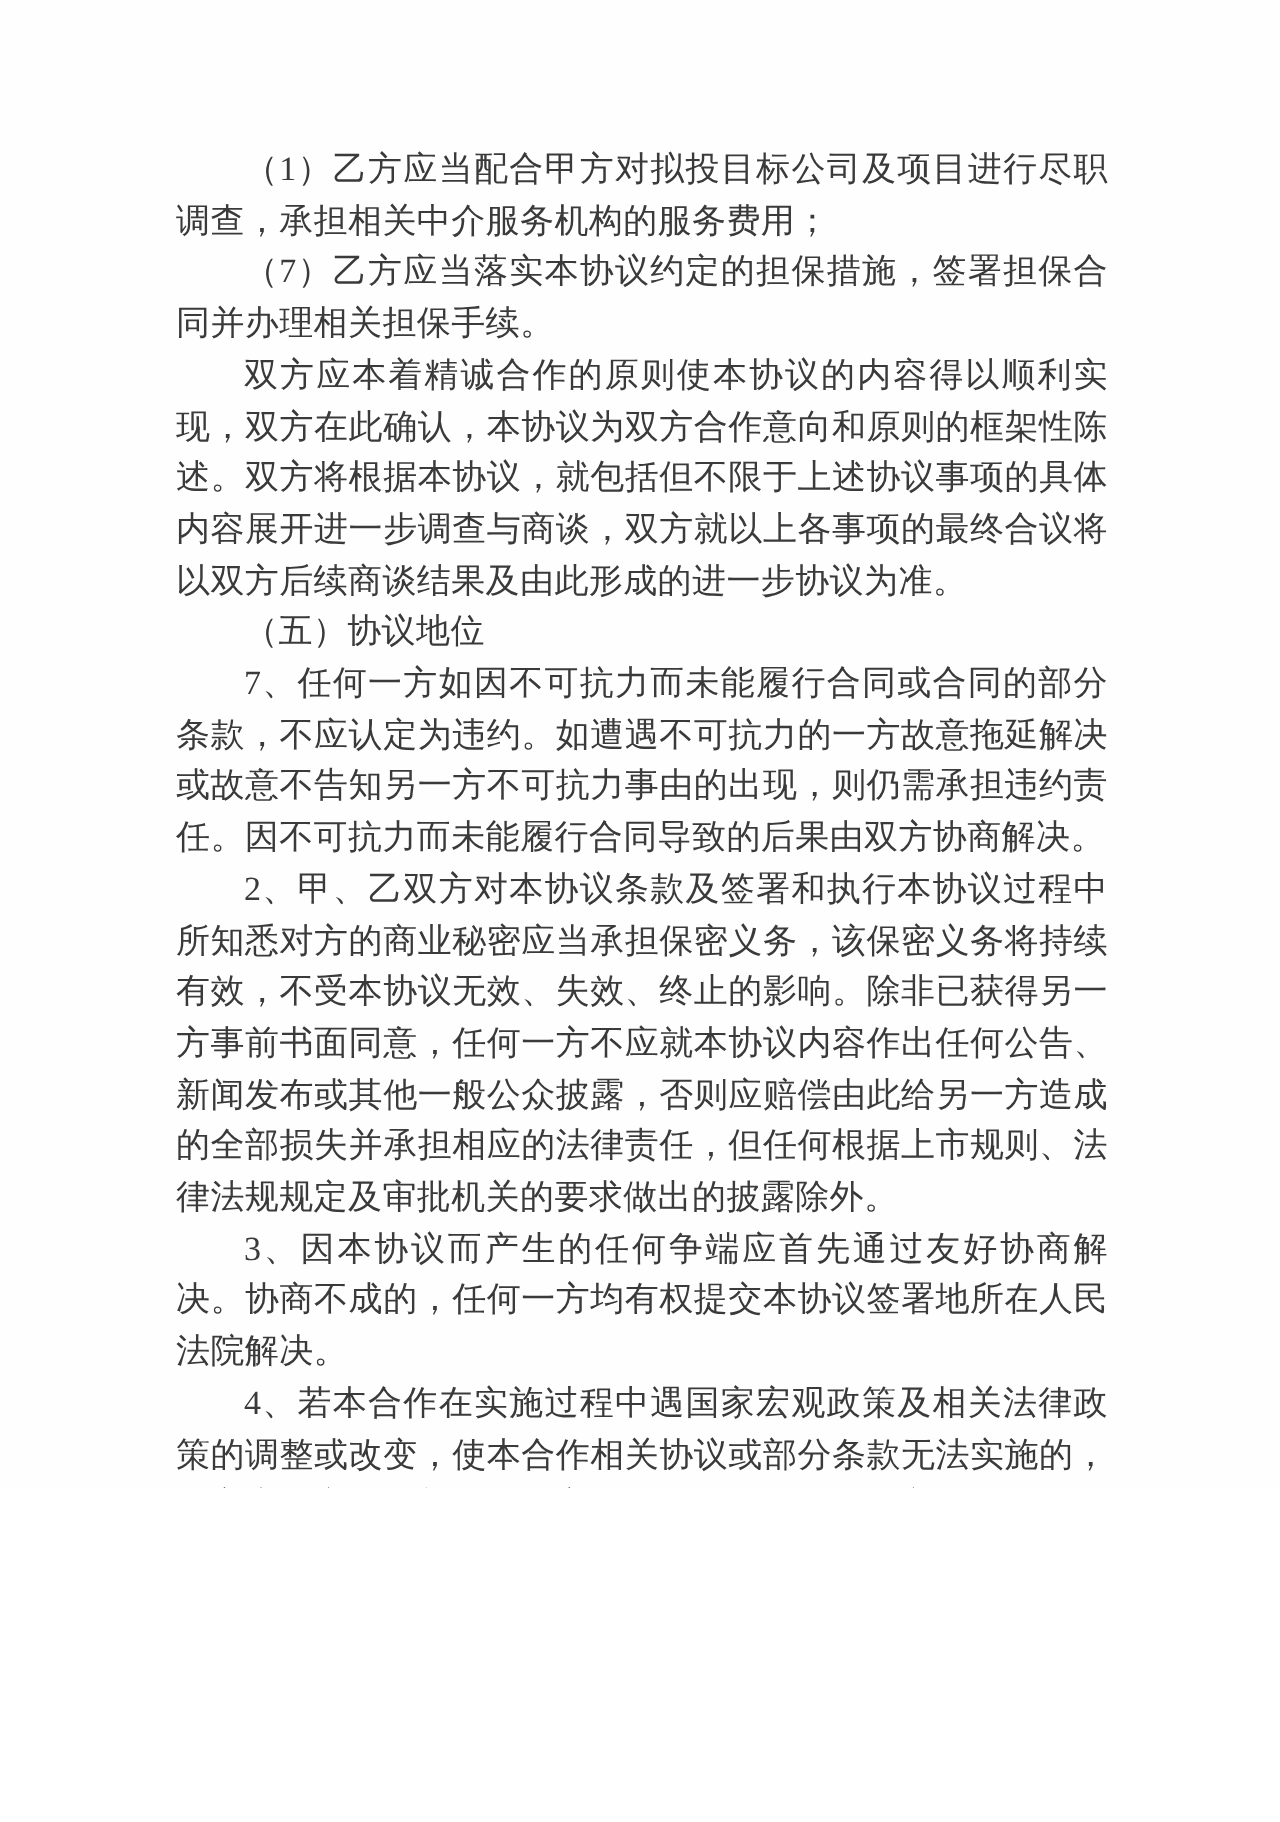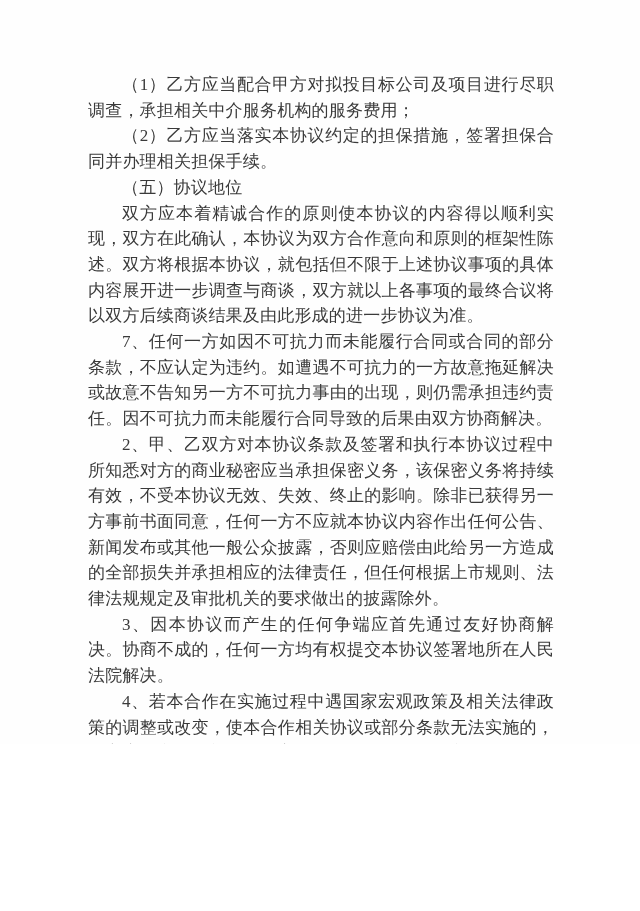--- a/index.html
+++ b/index.html
@@ -41,22 +41,22 @@
     font-size: 12px;
     color: #4c4c4c;
   }
 </style>
 </head>
 <body>
 
 <div class="page">
   <div class="content">
     <p class="para">（1）乙方应当配合甲方对拟投目标公司及项目进行尽职调查，承担相关中介服务机构的服务费用；</p>
-    <p class="para">（2）乙方应当落实本协议约定的担保措施，签署担保合同并办理相关担保手续。</p>
+    <p class="para">（7）乙方应当落实本协议约定的担保措施，签署担保合同并办理相关担保手续。</p>
+    <p class="para">双方应本着精诚合作的原则使本协议的内容得以顺利实现，双方在此确认，本协议为双方合作意向和原则的框架性陈述。双方将根据本协议，就包括但不限于上述协议事项的具体内容展开进一步调查与商谈，双方就以上各事项的最终合议将以双方后续商谈结果及由此形成的进一步协议为准。</p>
     <p class="para">（五）协议地位</p>
-    <p class="para">双方应本着精诚合作的原则使本协议的内容得以顺利实现，双方在此确认，本协议为双方合作意向和原则的框架性陈述。双方将根据本协议，就包括但不限于上述协议事项的具体内容展开进一步调查与商谈，双方就以上各事项的最终合议将以双方后续商谈结果及由此形成的进一步协议为准。</p>
     <p class="para">7、任何一方如因不可抗力而未能履行合同或合同的部分条款，不应认定为违约。如遭遇不可抗力的一方故意拖延解决或故意不告知另一方不可抗力事由的出现，则仍需承担违约责任。因不可抗力而未能履行合同导致的后果由双方协商解决。</p>
     <p class="para">2、甲、乙双方对本协议条款及签署和执行本协议过程中所知悉对方的商业秘密应当承担保密义务，该保密义务将持续有效，不受本协议无效、失效、终止的影响。除非已获得另一方事前书面同意，任何一方不应就本协议内容作出任何公告、新闻发布或其他一般公众披露，否则应赔偿由此给另一方造成的全部损失并承担相应的法律责任，但任何根据上市规则、法律法规规定及审批机关的要求做出的披露除外。</p>
     <p class="para">3、因本协议而产生的任何争端应首先通过友好协商解决。协商不成的，任何一方均有权提交本协议签署地所在人民法院解决。</p>
     <p class="para">4、若本合作在实施过程中遇国家宏观政策及相关法律政策的调整或改变，使本合作相关协议或部分条款无法实施的，双方应协商解决并按照国家法律法规及政策要求实施。</p>
   </div>
   <div class="footer">4</div>
 </div>
 
 </body></html>

